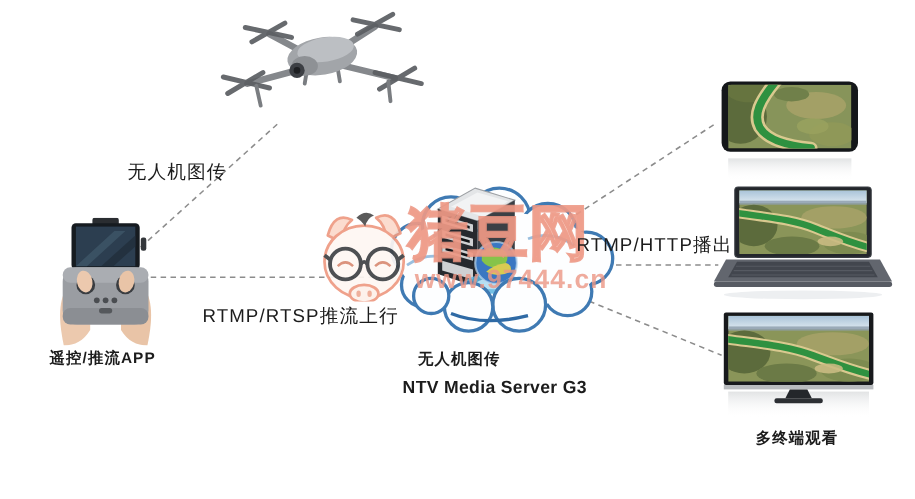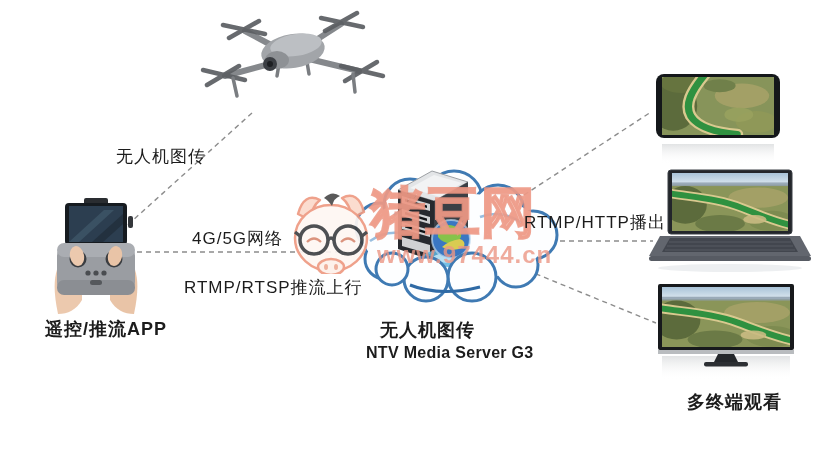--- a/index.html
+++ b/index.html
@@ -6,21 +6,21 @@
   .canvas{
     position:relative;width:832px;height:454px;background:#ffffff;overflow:hidden;
     font-family:"Liberation Sans", sans-serif;
     text-align:center;
   }
   .abs{position:absolute;}
   .lbl{
     position:absolute;color:#1c1c1c;font-size:17px;white-space:nowrap;
     letter-spacing:1px;font-family:"Liberation Sans", sans-serif;
   }
-  .lbl.bold{font-weight:bold;font-size:18px;}
+  .lbl.bold{font-weight:bold;font-size:14px;}
   .lbl.en{letter-spacing:0.3px;font-weight:bold;}
   .wm-brand{
     position:absolute;left:371px;top:183px;z-index:6;
     font-size:54px;font-weight:bold;line-height:1.1;
     color:rgba(247,196,182,0.55);
     -webkit-text-stroke:2.2px rgba(236,148,128,0.85);
     letter-spacing:1px;white-space:nowrap;
   }
   .wm-site{
     position:absolute;left:377px;top:241px;z-index:6;
@@ -235,21 +235,20 @@
   <svg class="abs z2" style="left:656px;top:282px" width="140" height="104" viewBox="0 0 140 104">
     <rect x="6" y="74" width="128" height="24" fill="url(#fadeRef)"></rect>
     <rect x="2" y="2" width="136" height="66" rx="2" fill="#17191c"></rect>
     <use href="#riverWide" x="6" y="5" width="128" height="60"></use>
     <rect x="2" y="68" width="136" height="4" fill="#b9bcbf"></rect>
     <path d="M62,72 L78,72 L82,80 L58,80 Z" fill="#24272b"></path>
     <rect x="48" y="80" width="44" height="4.5" rx="2" fill="#2c2f33"></rect>
   </svg>
 
   <div class="lbl z7" style="left:116px;top:145px">无人机图传</div>
-  <div class="lbl z7" style="left:192px;top:227px">4G/5G网络</div>
   <div class="lbl z7" style="left:184px;top:276px">RTMP/RTSP推流上行</div>
   <div class="lbl bold z7" style="left:45px;top:317px">遥控/推流APP</div>
   <div class="lbl z7" style="left:524px;top:211px">RTMP/HTTP播出</div>
   <div class="lbl bold z7" style="left:380px;top:318px">无人机图传</div>
   <div class="lbl en z7" style="left:366px;top:344px;font-size:16px">NTV Media Server G3</div>
   <div class="lbl bold z7" style="left:687px;top:390px">多终端观看</div>
 
   <div class="wm-brand">猪豆网</div>
   <div class="wm-site">www.97444.cn</div>
 

